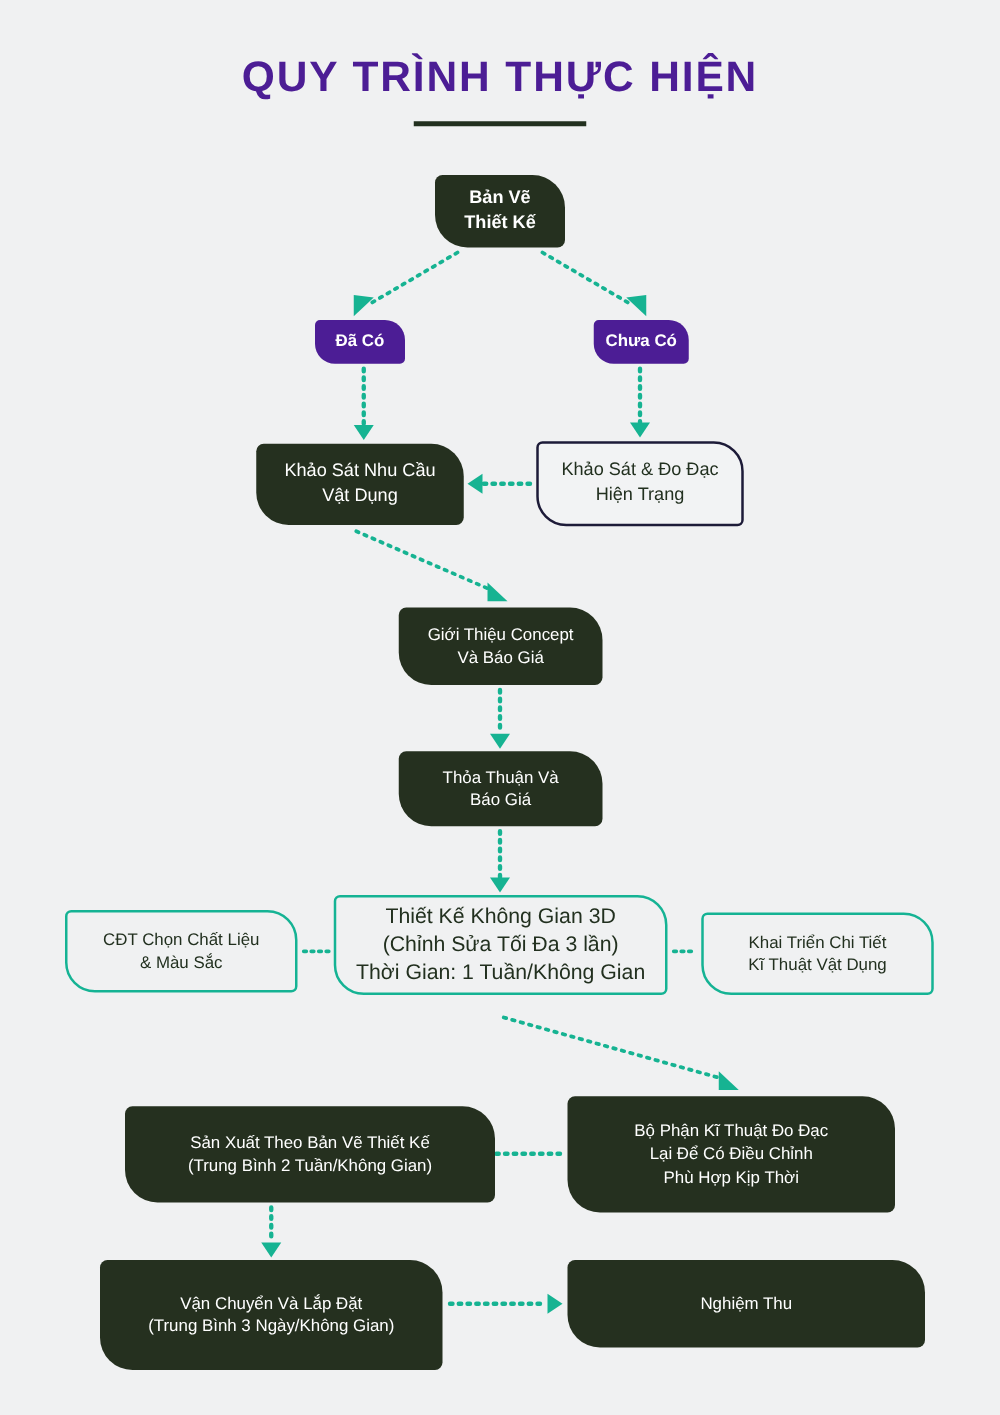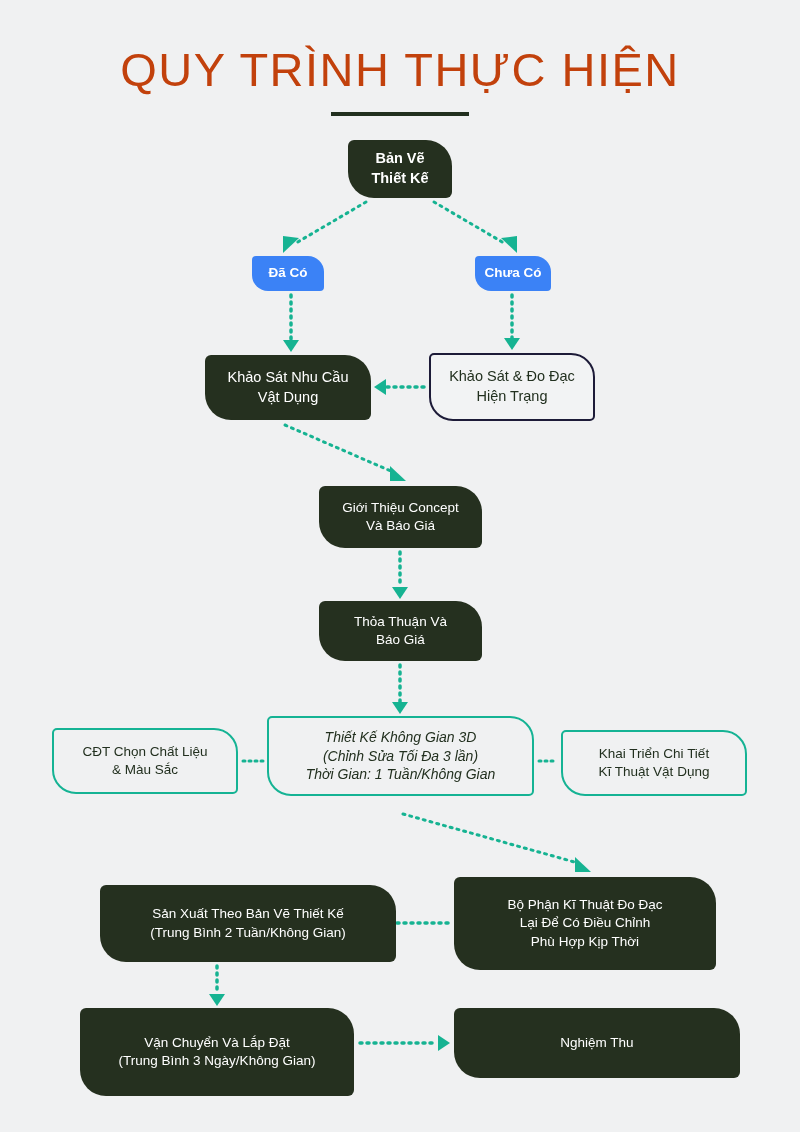--- a/index.html
+++ b/index.html
@@ -21,24 +21,24 @@
 
   
   #title-block {
     position: absolute;
     left: 0;
     top: 44px;
     width: 800px;
     text-align: center;
   }
   #page-title {
-    font-size: 47px;
-    font-weight: normal;
+    font-size: 34px;
+    font-weight: bold;
     letter-spacing: 1.5px;
-    color: #c2410c;
+    color: #4c1d95;
     line-height: 1.1;
   }
   #title-underline {
     margin: 16px auto 0 auto;
     width: 138px;
     height: 4px;
     background: #22301f;
   }
 
   
@@ -61,40 +61,40 @@
     z-index: 3;
   }
 
   
   .shape-dark {
     background: #25301f;
     color: #ffffff;
     border-radius: 6px 26px 6px 26px;
   }
   .shape-teal {
-    background: #3b82f6;
+    background: #4c1d95;
     color: #ffffff;
     border-radius: 4px 16px 4px 16px;
   }
   .shape-outline-teal {
     background: #f0f1f2;
     color: #22301f;
     border: 2.5px solid #15b394;
     border-radius: 5px 24px 5px 24px;
   }
   .shape-outline-navy {
     background: #f2f3f4;
     color: #22301f;
     border: 2.5px solid #1d1b38;
     border-radius: 5px 24px 5px 24px;
   }
 
   .t15 { font-size: 14.5px; text-align: center; }
   .t14 { font-size: 13.5px; }
-  .t13 { font-size: 14px; font-style: italic; }
+  .t13 { font-size: 17px; }
   .bold { font-weight: bold; }
 
   
   #node-ban-ve        { left:348px; top:140px; width:104px; height:58px; }
   #node-da-co         { left:252px; top:256px; width:72px;  height:35px; }
   #node-chua-co       { left:475px; top:256px; width:76px;  height:35px; }
   #node-khao-sat-nhu-cau { left:205px; top:355px; width:166px; height:65px; }
   #node-khao-sat-do-dac  { left:429px; top:353px; width:166px; height:68px; }
   #node-gioi-thieu    { left:319px; top:486px; width:163px; height:62px; }
   #node-thoa-thuan    { left:319px; top:601px; width:163px; height:60px; }

